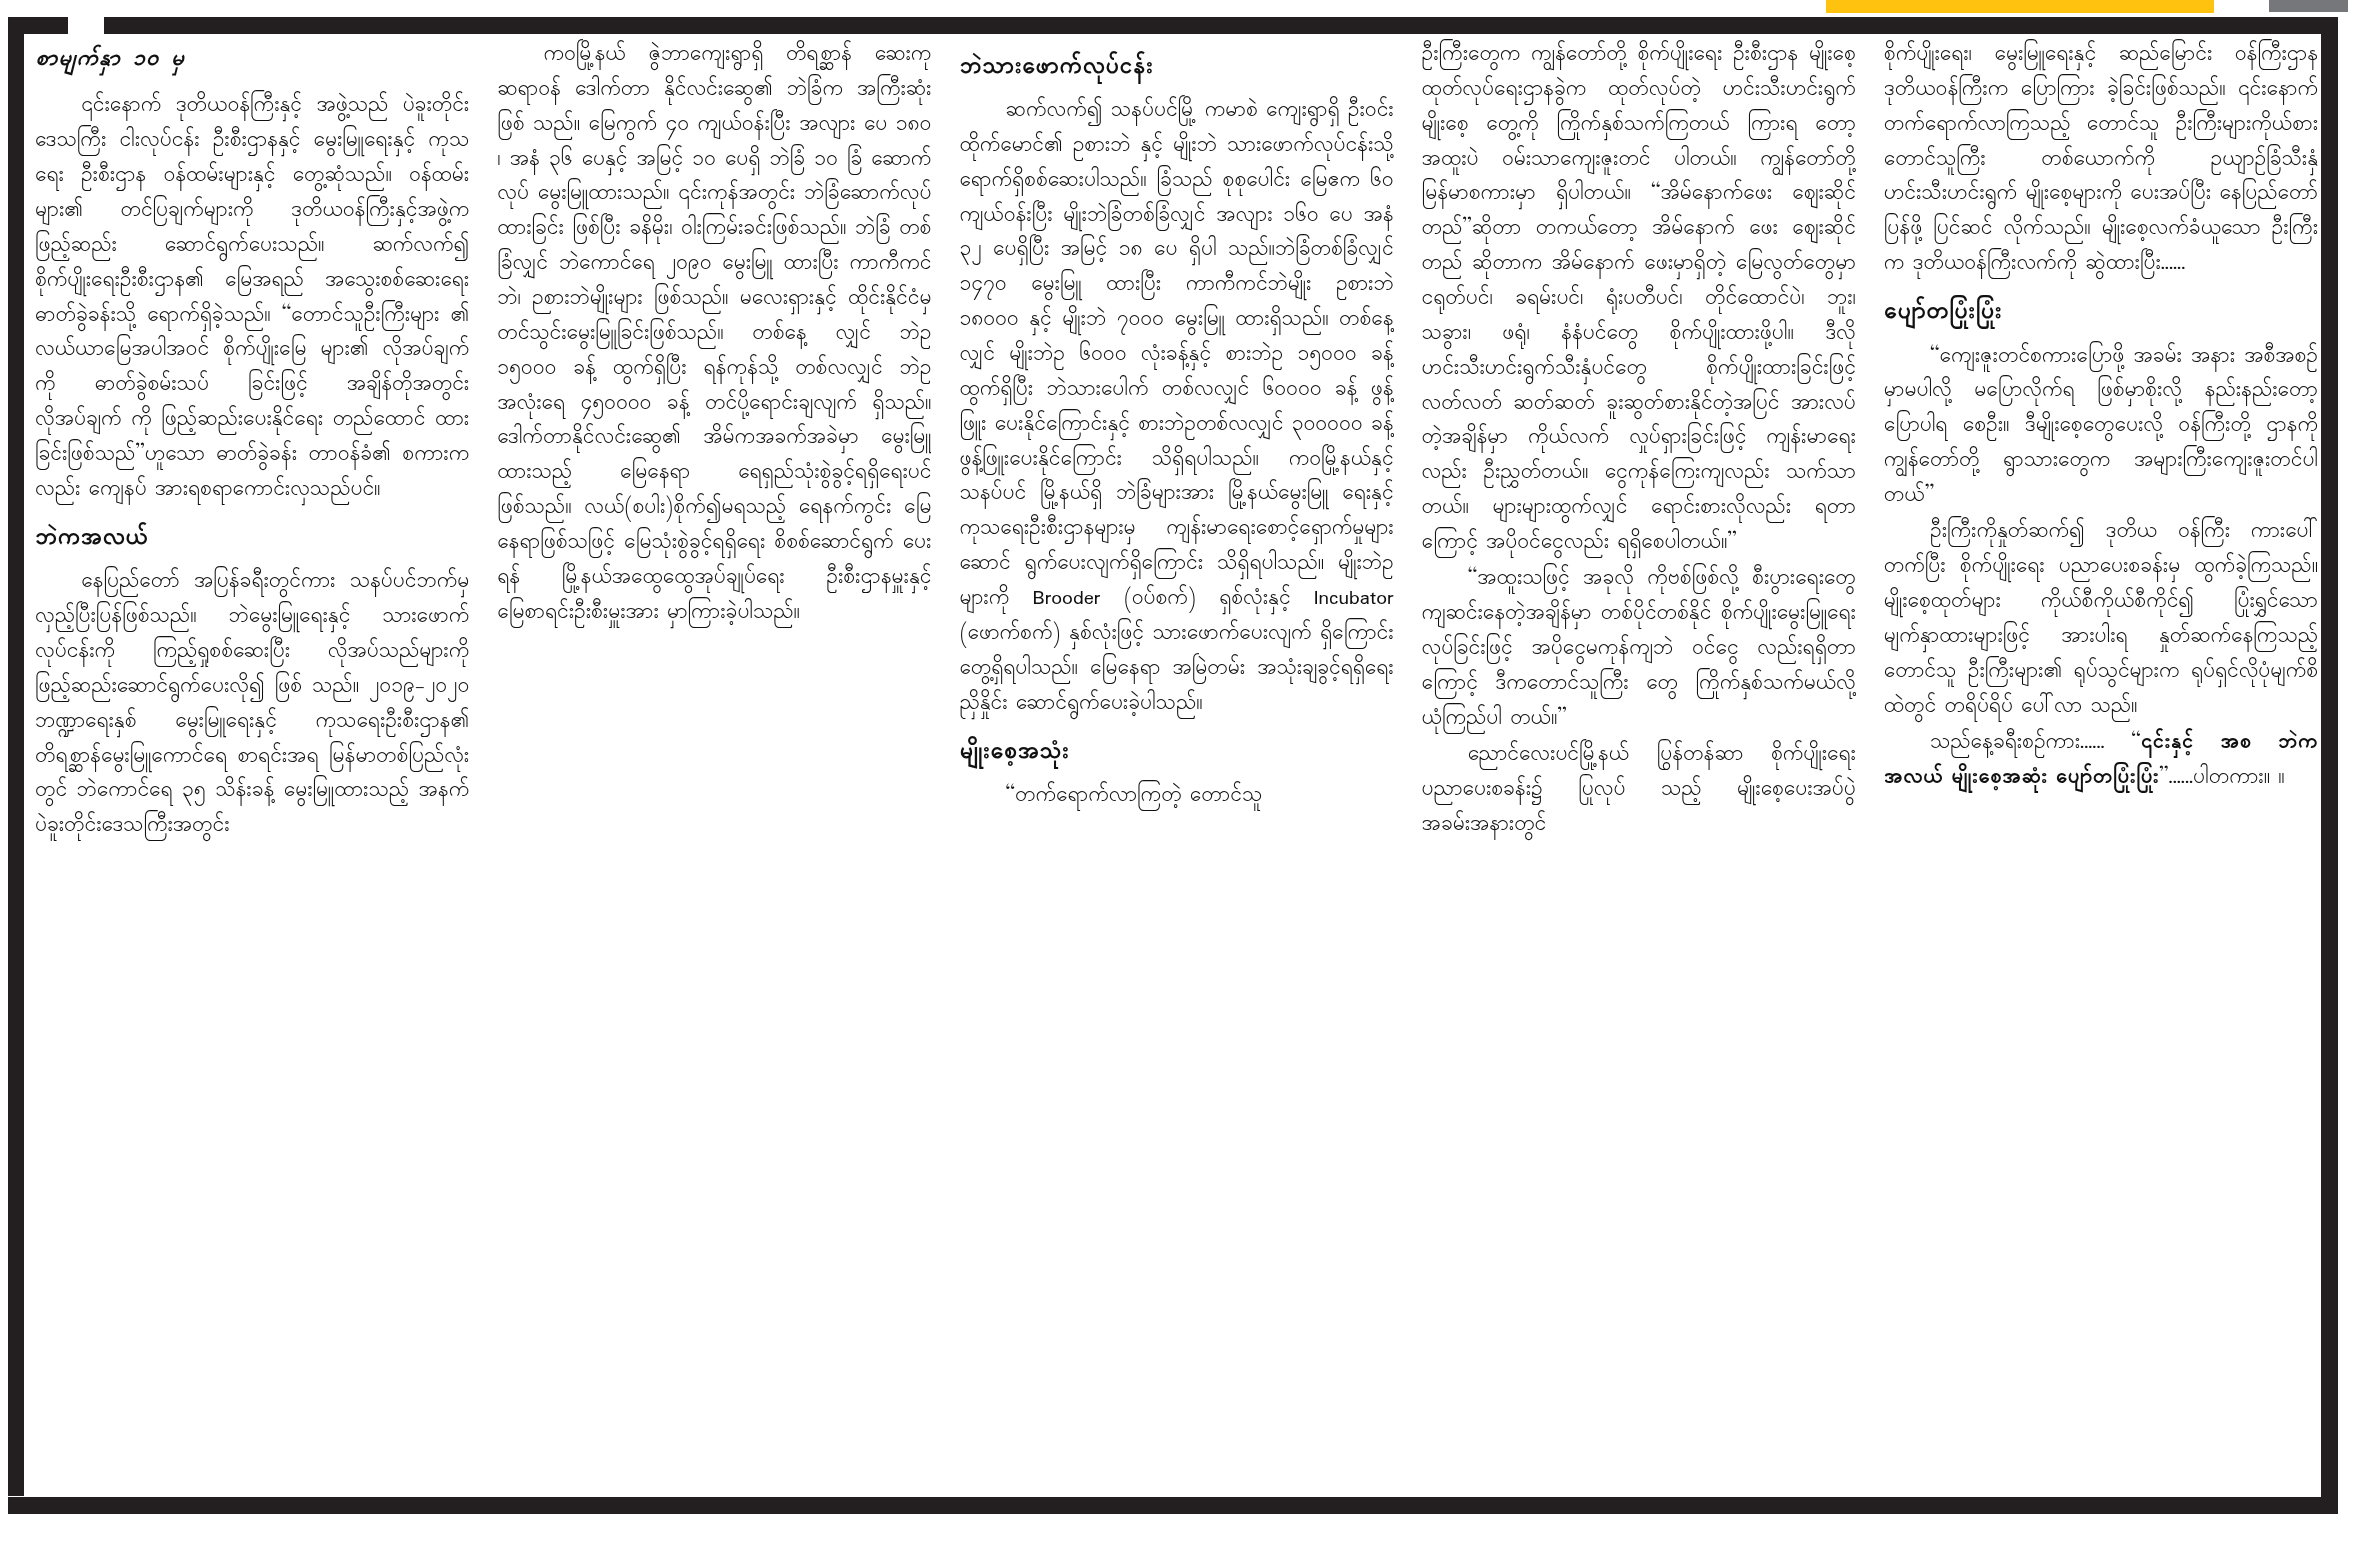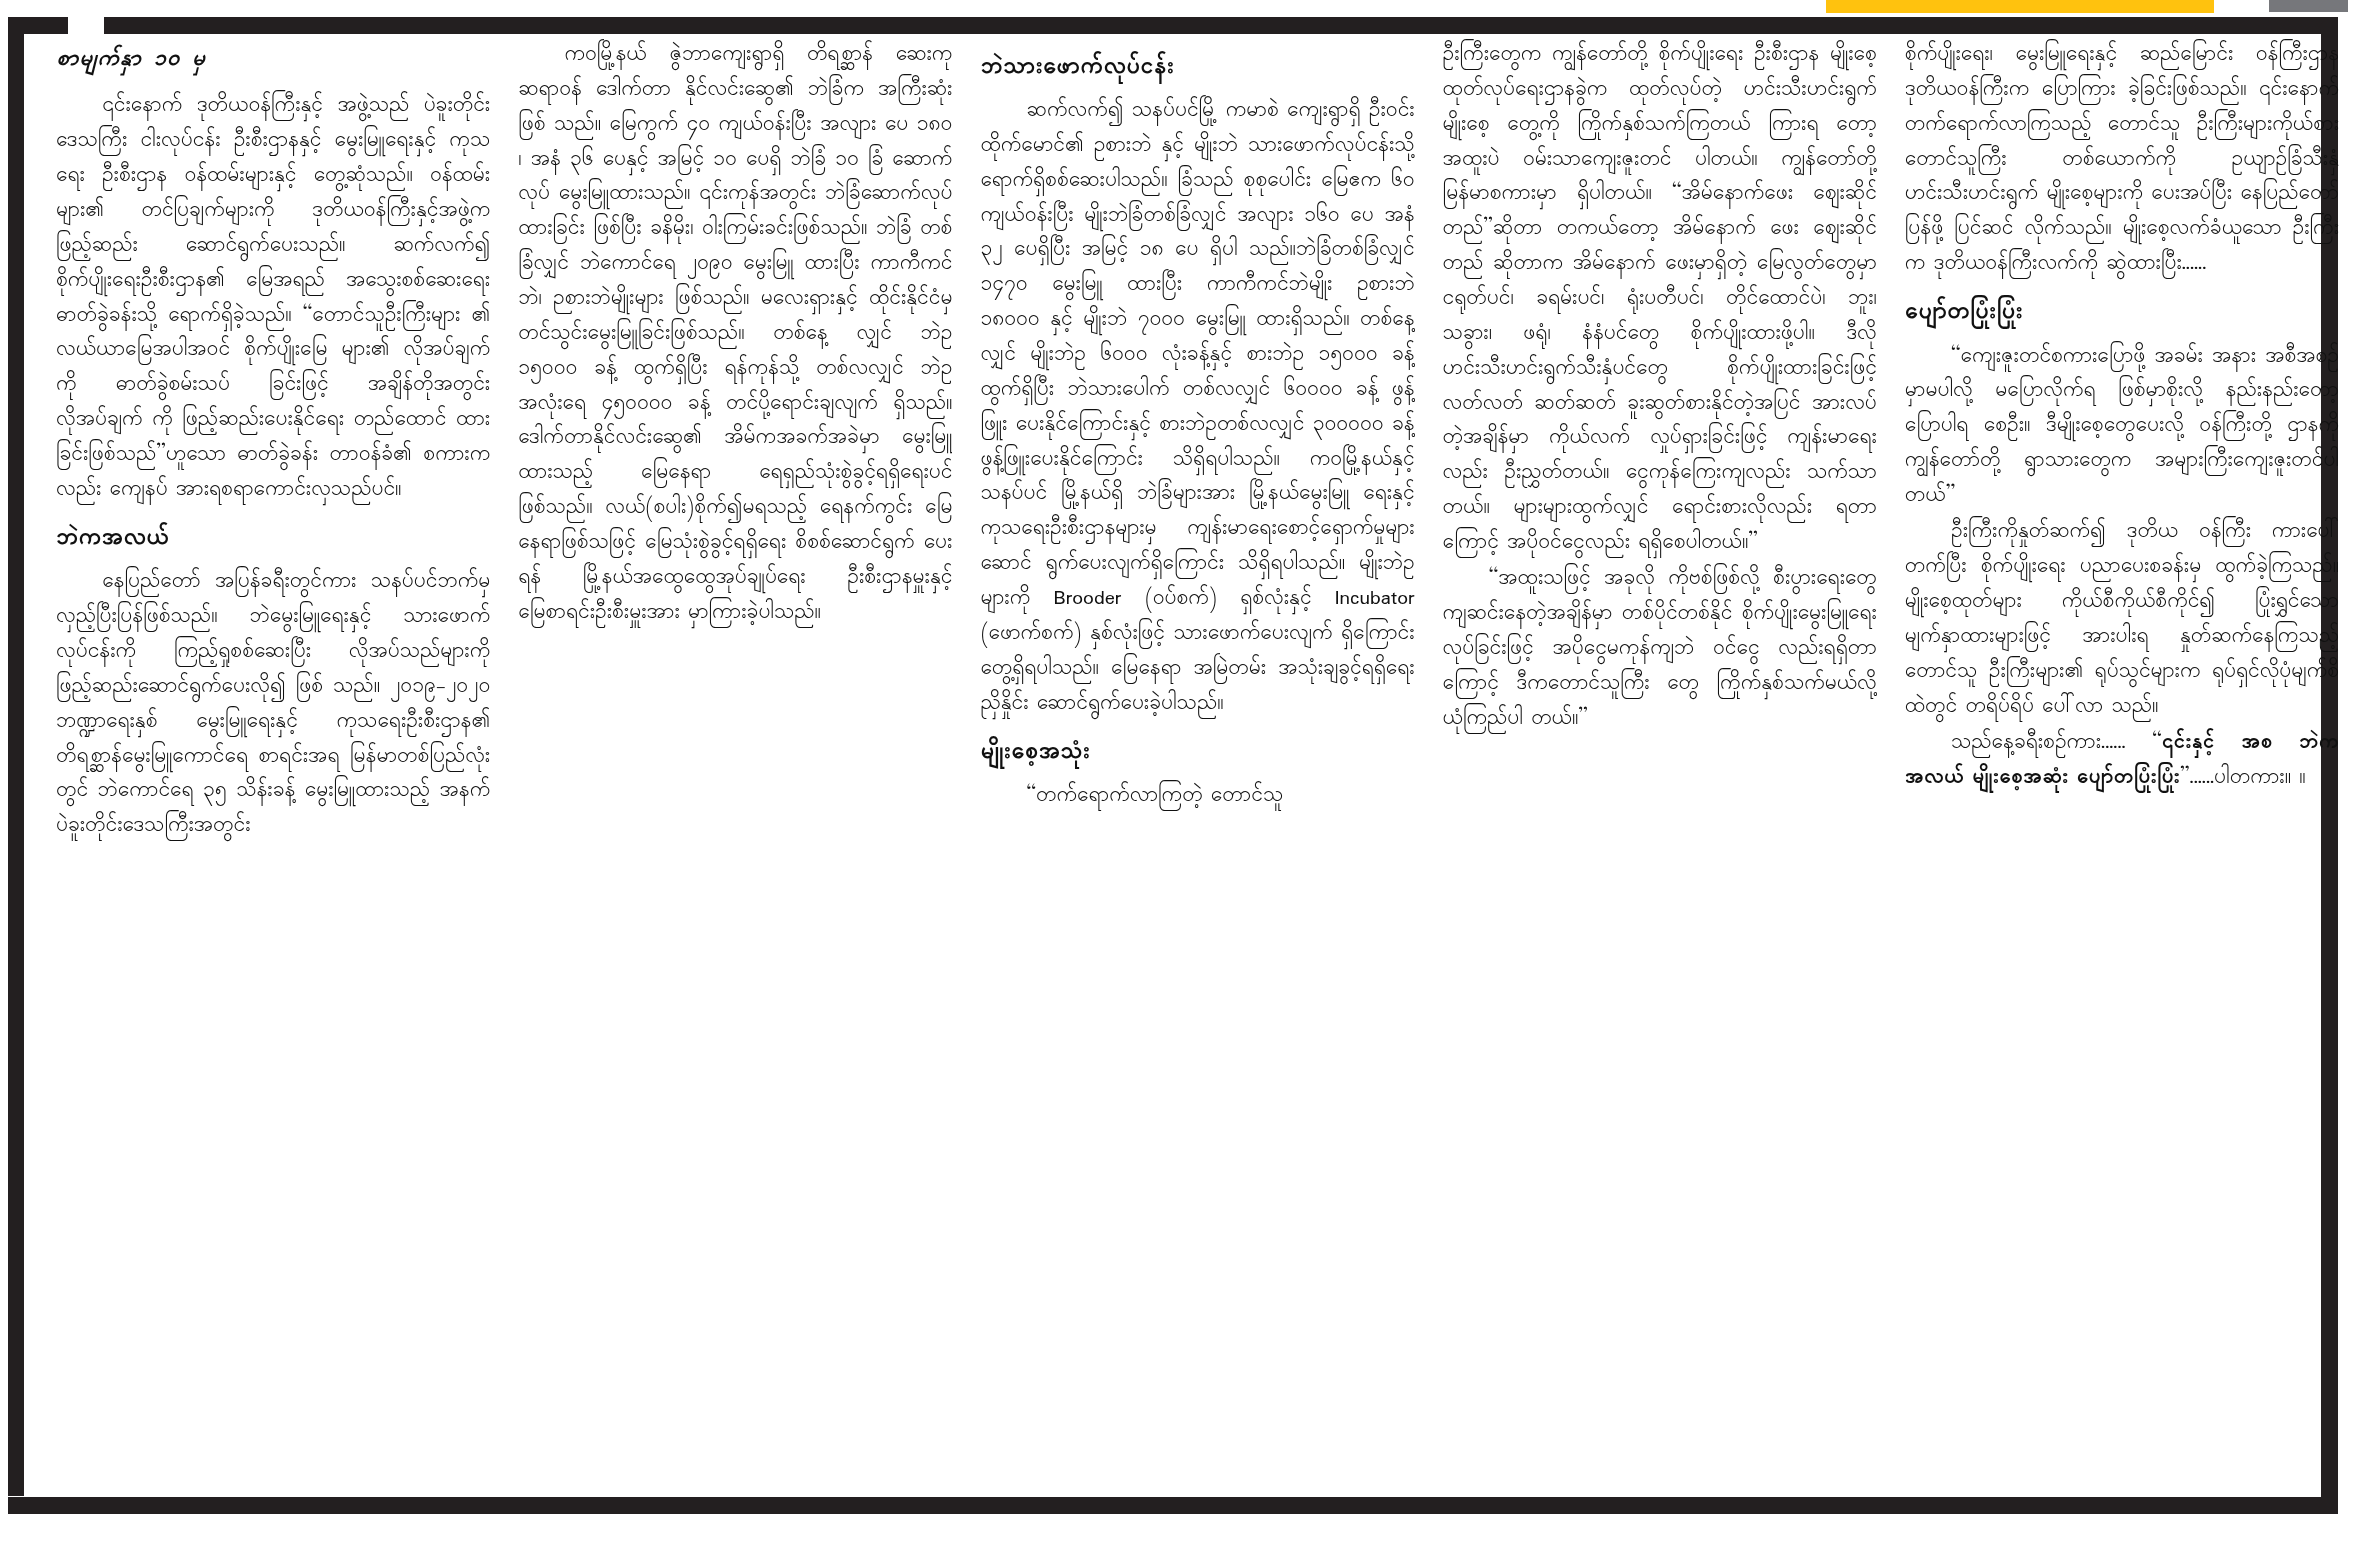--- a/index.html
+++ b/index.html
@@ -78,21 +78,20 @@
 
   
   .columns {
     position: absolute;
     left: 35px;
     top: 38px;
     width: 2283px;
     height: 1456px;
     display: flex;
     gap: 28px;
-    margin-left: 21px;
   }
   .col {
     flex: 1 1 0;
     min-width: 0;
     display: flex;
     flex-direction: column;
     overflow: hidden;
   }
 
   
@@ -151,20 +150,21 @@
       </div>
       <div class="col">
         <h2 class="subhead">ဘဲသားဖောက်လုပ်ငန်း</h2>
         <p class="body indent">ဆက်လက်၍ သနပ်ပင်မြို့ ကမာစဲ ကျေးရွာရှိ ဦးဝင်းထိုက်မောင်၏ ဥစားဘဲ နှင့် မျိုးဘဲ သားဖောက်လုပ်ငန်းသို့ ရောက်ရှိစစ်ဆေးပါသည်။ ခြံသည် စုစုပေါင်း မြေဧက ၆၀ ကျယ်ဝန်းပြီး မျိုးဘဲခြံတစ်ခြံလျှင် အလျား ၁၆၀ ပေ အနံ ၃၂ ပေရှိပြီး အမြင့် ၁၈ ပေ ရှိပါ သည်။ဘဲခြံတစ်ခြံလျှင် ၁၄၇၀ မွေးမြူ ထားပြီး ကာကီကင်ဘဲမျိုး ဥစားဘဲ ၁၈၀၀၀ နှင့် မျိုးဘဲ ၇၀၀၀ မွေးမြူ ထားရှိသည်။ တစ်နေ့လျှင် မျိုးဘဲဥ ၆၀၀၀ လုံးခန့်နှင့် စားဘဲဥ ၁၅၀၀၀ ခန့် ထွက်ရှိပြီး ဘဲသားပေါက် တစ်လလျှင် ၆၀၀၀၀ ခန့် ဖွန့်ဖြူး ပေးနိုင်ကြောင်းနှင့် စားဘဲဥတစ်လလျှင် ၃၀၀၀၀၀ ခန့် ဖွန့်ဖြူးပေးနိုင်ကြောင်း သိရှိရပါသည်။ ကဝမြို့နယ်နှင့် သနပ်ပင် မြို့နယ်ရှိ ဘဲခြံများအား မြို့နယ်မွေးမြူ ရေးနှင့် ကုသရေးဦးစီးဌာနများမှ ကျန်းမာရေးစောင့်ရှောက်မှုများ ဆောင် ရွက်ပေးလျက်ရှိကြောင်း သိရှိရပါသည်။ မျိုးဘဲဥများကို Brooder (ဝပ်စက်) ရှစ်လုံးနှင့် Incubator (ဖောက်စက်) နှစ်လုံးဖြင့် သားဖောက်ပေးလျက် ရှိကြောင်း တွေ့ရှိရပါသည်။ မြေနေရာ အမြဲတမ်း အသုံးချခွင့်ရရှိရေး ညှိနှိုင်း ဆောင်ရွက်ပေးခဲ့ပါသည်။</p>
         <h2 class="subhead">မျိုးစေ့အသုံး</h2>
         <p class="body indent">“တက်ရောက်လာကြတဲ့ တောင်သူ</p>
       </div>
       <div class="col">
         <p class="body">ဦးကြီးတွေက ကျွန်တော်တို့ စိုက်ပျိုးရေး ဦးစီးဌာန မျိုးစေ့ထုတ်လုပ်ရေးဌာနခွဲက ထုတ်လုပ်တဲ့ ဟင်းသီးဟင်းရွက်မျိုးစေ့ တွေ့ကို ကြိုက်နှစ်သက်ကြတယ် ကြားရ တော့ အထူးပဲ ဝမ်းသာကျေးဇူးတင် ပါတယ်။ ကျွန်တော်တို့ မြန်မာစကားမှာ ရှိပါတယ်။ “အိမ်နောက်ဖေး ဈေးဆိုင် တည်”ဆိုတာ တကယ်တော့ အိမ်နောက် ဖေး ဈေးဆိုင်တည် ဆိုတာက အိမ်နောက် ဖေးမှာရှိတဲ့ မြေလွတ်တွေမှာ ငရုတ်ပင်၊ ခရမ်းပင်၊ ရုံးပတီပင်၊ တိုင်ထောင်ပဲ၊ ဘူး၊ သခွား၊ ဖရုံ၊ နံနံပင်တွေ စိုက်ပျိုးထားဖို့ပါ။ ဒီလို ဟင်းသီးဟင်းရွက်သီးနှံပင်တွေ စိုက်ပျိုးထားခြင်းဖြင့် လတ်လတ် ဆတ်ဆတ် ခူးဆွတ်စားနိုင်တဲ့အပြင် အားလပ်တဲ့အချိန်မှာ ကိုယ်လက် လှုပ်ရှားခြင်းဖြင့် ကျန်းမာရေးလည်း ဦးညွှတ်တယ်။ ငွေကုန်ကြေးကျလည်း သက်သာတယ်။ များများထွက်လျှင် ရောင်းစားလိုလည်း ရတာကြောင့် အပိုဝင်ငွေလည်း ရရှိစေပါတယ်။”</p>
         <p class="body indent">“အထူးသဖြင့် အခုလို ကိုဗစ်ဖြစ်လို့ စီးပွားရေးတွေ ကျဆင်းနေတဲ့အချိန်မှာ တစ်ပိုင်တစ်နိုင် စိုက်ပျိုးမွေးမြူရေး လုပ်ခြင်းဖြင့် အပိုငွေမကုန်ကျဘဲ ဝင်ငွေ လည်းရရှိတာကြောင့် ဒီကတောင်သူကြီး တွေ ကြိုက်နှစ်သက်မယ်လို့ ယုံကြည်ပါ တယ်။”</p>
+        <p class="body indent">ညောင်လေးပင်မြို့နယ် ပြွန်တန်ဆာ စိုက်ပျိုးရေးပညာပေးစခန်း၌ ပြုလုပ် သည့် မျိုးစေ့ပေးအပ်ပွဲ အခမ်းအနားတွင်</p>
       </div>
       <div class="col">
         <p class="body">စိုက်ပျိုးရေး၊ မွေးမြူရေးနှင့် ဆည်မြောင်း ဝန်ကြီးဌာန ဒုတိယဝန်ကြီးက ပြောကြား ခဲ့ခြင်းဖြစ်သည်။ ၎င်းနောက် တက်ရောက်လာကြသည့် တောင်သူ ဦးကြီးများကိုယ်စား တောင်သူကြီး တစ်ယောက်ကို ဥယျာဉ်ခြံသီးနှံ ဟင်းသီးဟင်းရွက် မျိုးစေ့များကို ပေးအပ်ပြီး နေပြည်တော်ပြန်ဖို့ ပြင်ဆင် လိုက်သည်။ မျိုးစေ့လက်ခံယူသော ဦးကြီးက ဒုတိယဝန်ကြီးလက်ကို ဆွဲထားပြီး......</p>
         <h2 class="subhead">ပျော်တပြုံးပြုံး</h2>
         <p class="body indent">“ကျေးဇူးတင်စကားပြောဖို့ အခမ်း အနား အစီအစဉ်မှာမပါလို့ မပြောလိုက်ရ ဖြစ်မှာစိုးလို့ နည်းနည်းတော့ ပြောပါရ စေဦး။ ဒီမျိုးစေ့တွေပေးလို့ ဝန်ကြီးတို့ ဌာနကို ကျွန်တော်တို့ ရွာသားတွေက အများကြီးကျေးဇူးတင်ပါတယ်”</p>
         <p class="body indent">ဦးကြီးကိုနှုတ်ဆက်၍ ဒုတိယ ဝန်ကြီး ကားပေါ်တက်ပြီး စိုက်ပျိုးရေး ပညာပေးစခန်းမှ ထွက်ခဲ့ကြသည်။ မျိုးစေ့ထုတ်များ ကိုယ်စီကိုယ်စီကိုင်၍ ပြုံးရွှင်သော မျက်နှာထားများဖြင့် အားပါးရ နှုတ်ဆက်နေကြသည့် တောင်သူ ဦးကြီးများ၏ ရုပ်သွင်များက ရုပ်ရှင်လိုပုံမျက်စိထဲတွင် တရိပ်ရိပ် ပေါ်လာ သည်။</p>
         <p class="body indent">သည်နေ့ခရီးစဉ်ကား...... “<b>၎င်းနှင့်</b> <b>အစ</b> <b>ဘဲကအလယ်</b> <b>မျိုးစေ့အဆုံး</b> <b>ပျော်တပြုံးပြုံး</b>”......ပါတကား။  ။</p>
       </div>
     </div>
 

